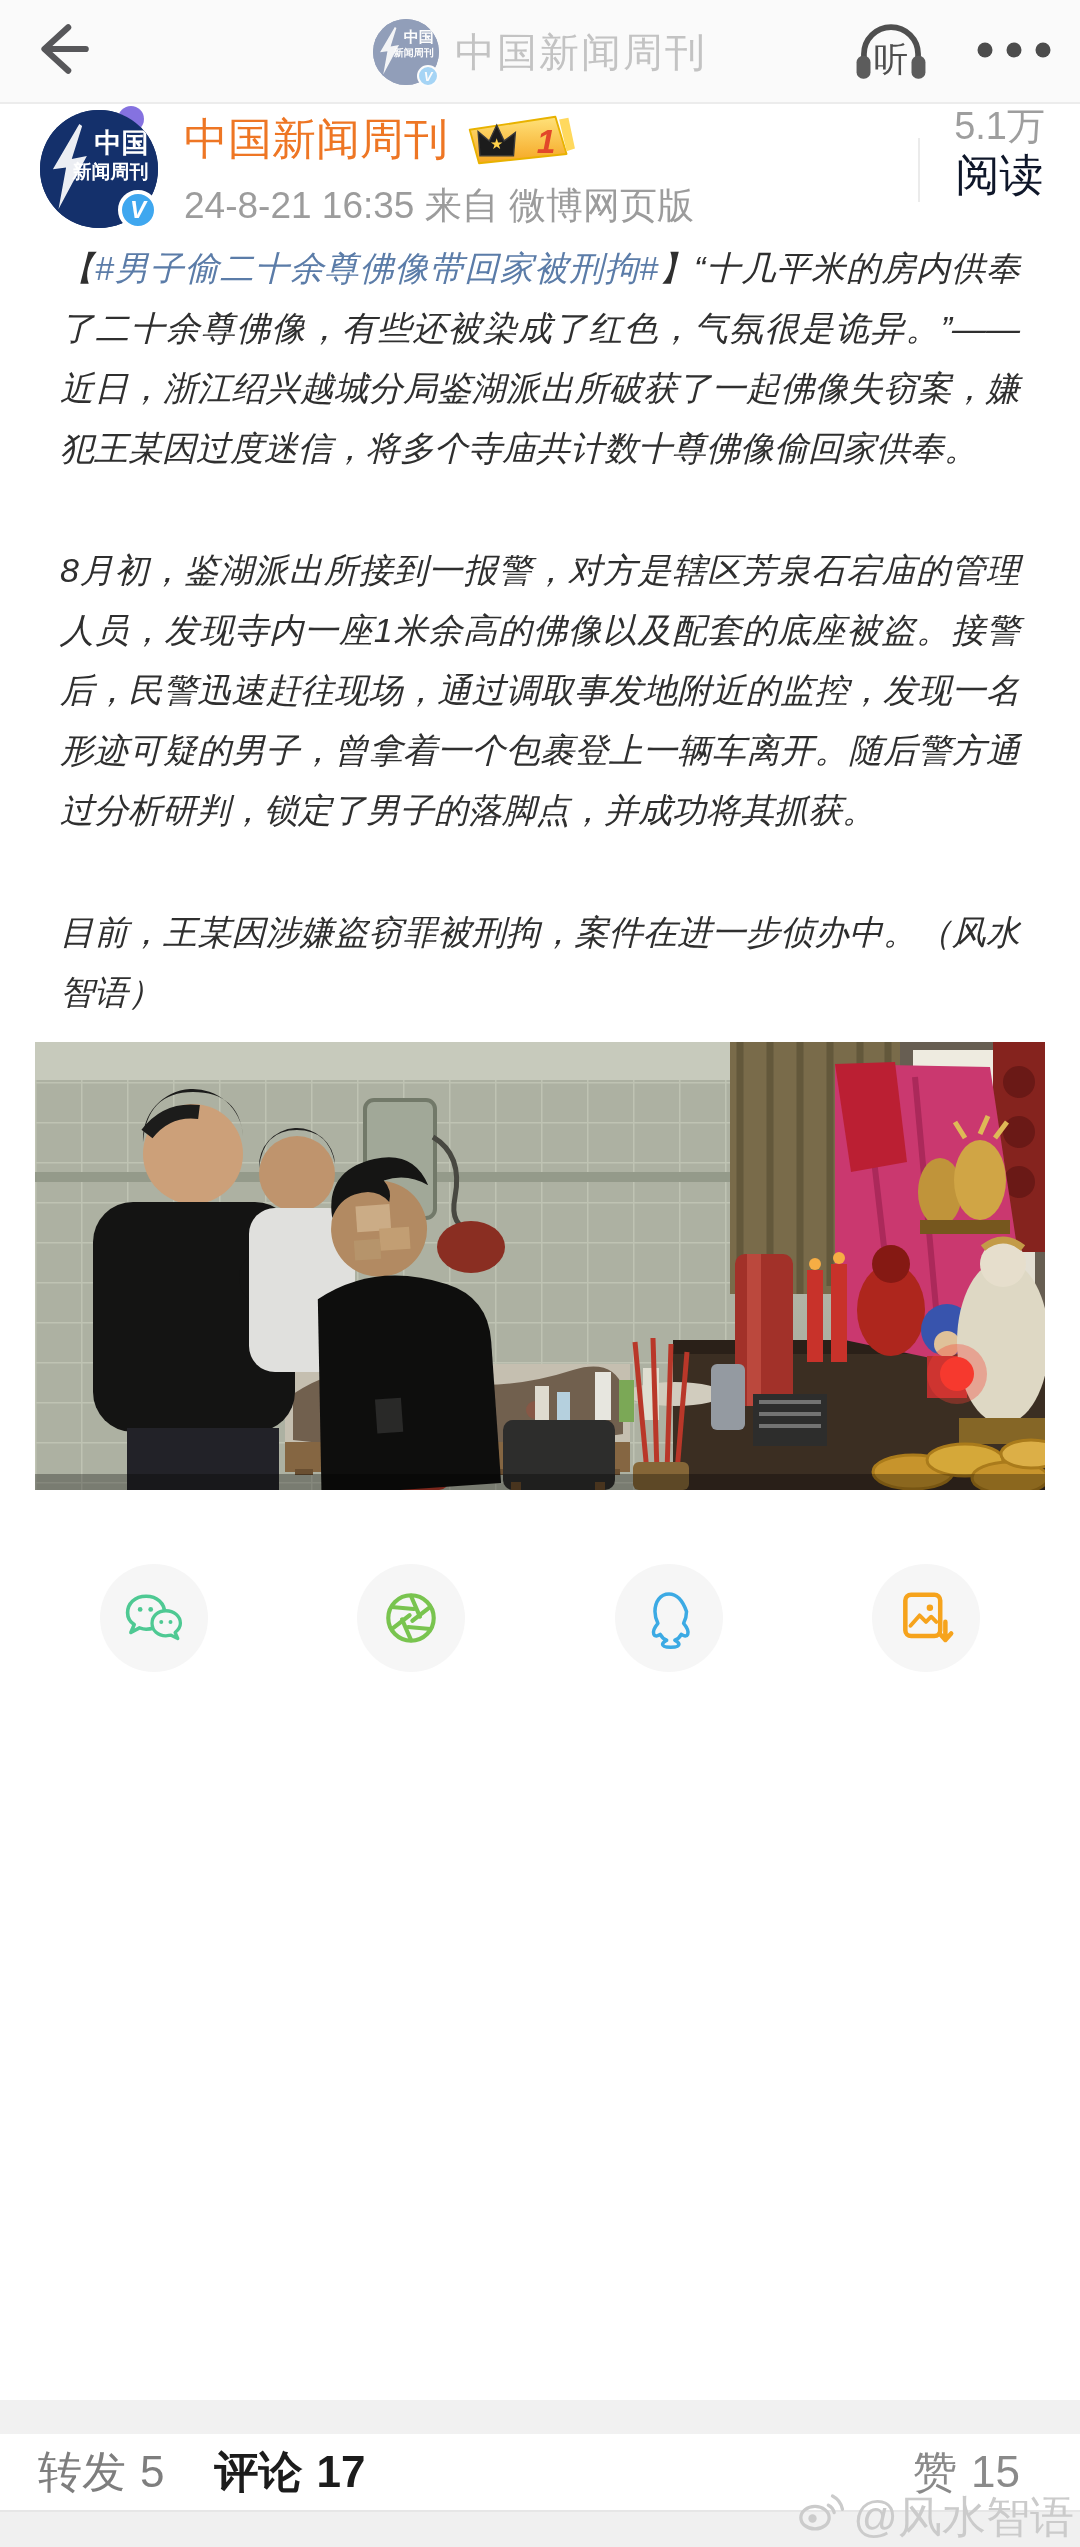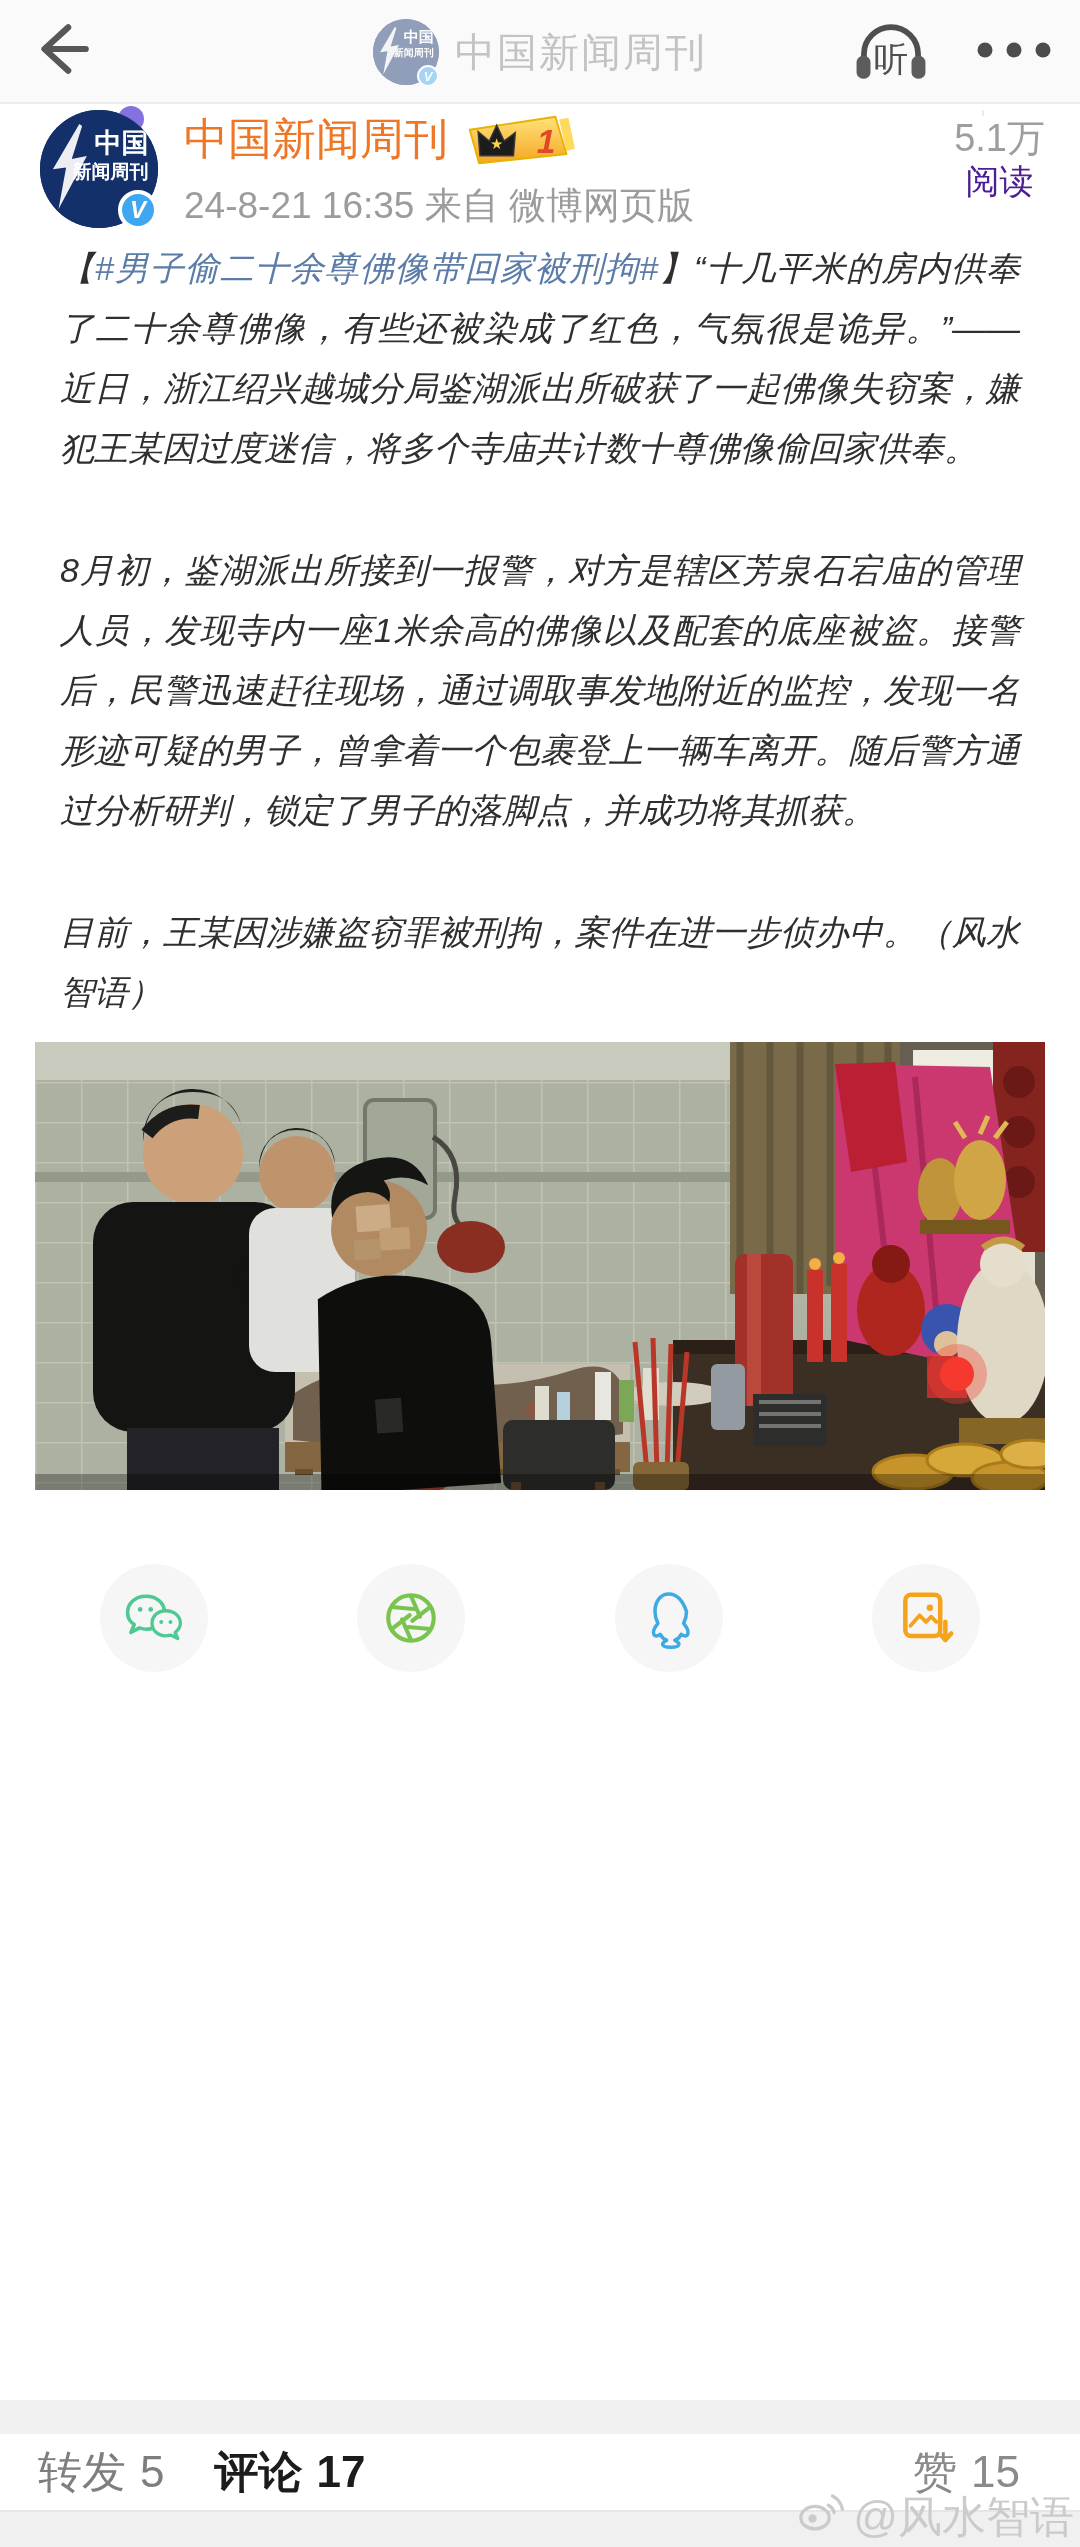--- a/index.html
+++ b/index.html
@@ -37,25 +37,25 @@
   .avatar-mini .atext span:last-child  { font-size:10px; font-weight:700; }
   .avatar-mini .vbadge { width:22px; height:22px; font-size:13px; border-width:2px; }
 
   
   .post-header { display:flex; align-items:flex-start; padding:6px 35px 0 40px; height:124px; }
   .author-col { margin-left:26px; padding-top:0; }
   .author-line { display:flex; align-items:center; gap:16px; }
   .author-name { font-size:44px; color:#ee7624; font-weight:500; }
   .vip-badge { display:inline-flex; }
   .meta-line { margin-top:12px; font-size:37px; color:#9c9c9c;text-align:right; }
-  .read-stats { margin-left:auto; display:flex; align-items:center; height:92px;flex-direction:column; }
+  .read-stats { margin-left:auto; display:flex; align-items:flex-end; height:92px; }
   .read-divider { width:2px; height:64px; background:#ebebeb; margin-right:34px; }
   .read-col { display:flex; flex-direction:column; align-items:center; line-height:1.2; }
   .read-value { font-size:38px; color:#9e9e9e; }
-  .read-label { font-size:34px; color:#4c1d95; }
+  .read-label { font-size:44px; color:#0f172a; }
 
   
   .post-text { margin:10px 60px 0; font-size:34px; line-height:60px; color:#2f2f2f; text-align:justify;font-style:italic; }
   .post-text p + p { margin-top:62px; }
   .post-text .hashtag { color:#5b7ca8; }
 
   
   .post-photo { display:block; margin:20px 35px 0; width:1010px; height:448px; overflow:hidden; background:#9aa091; }
   .post-photo svg { display:block; width:100%; height:100%; }
 

